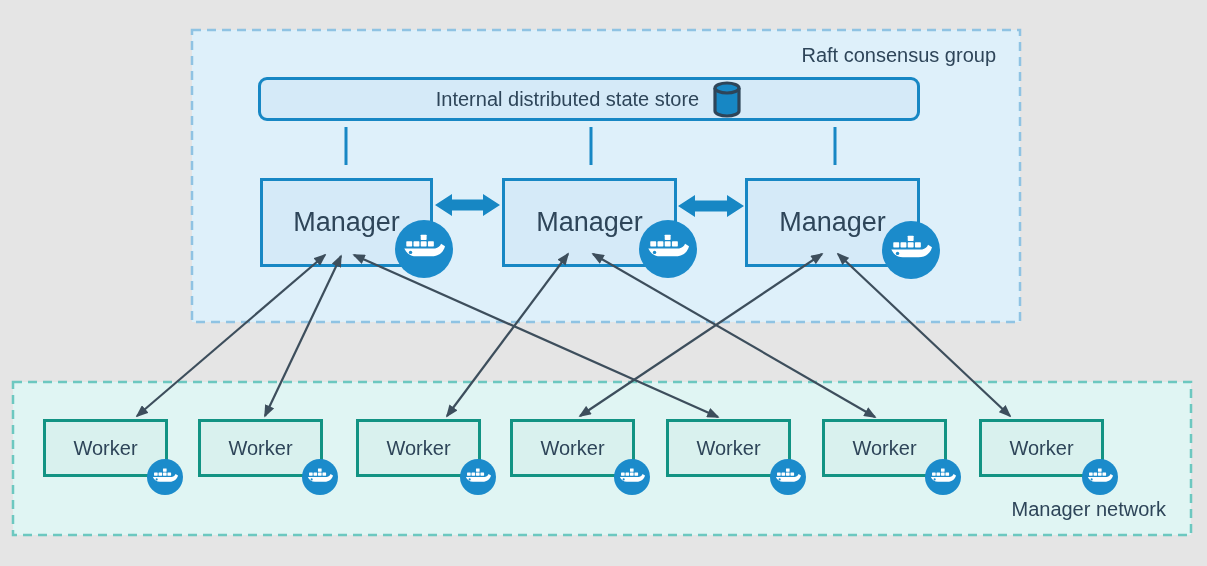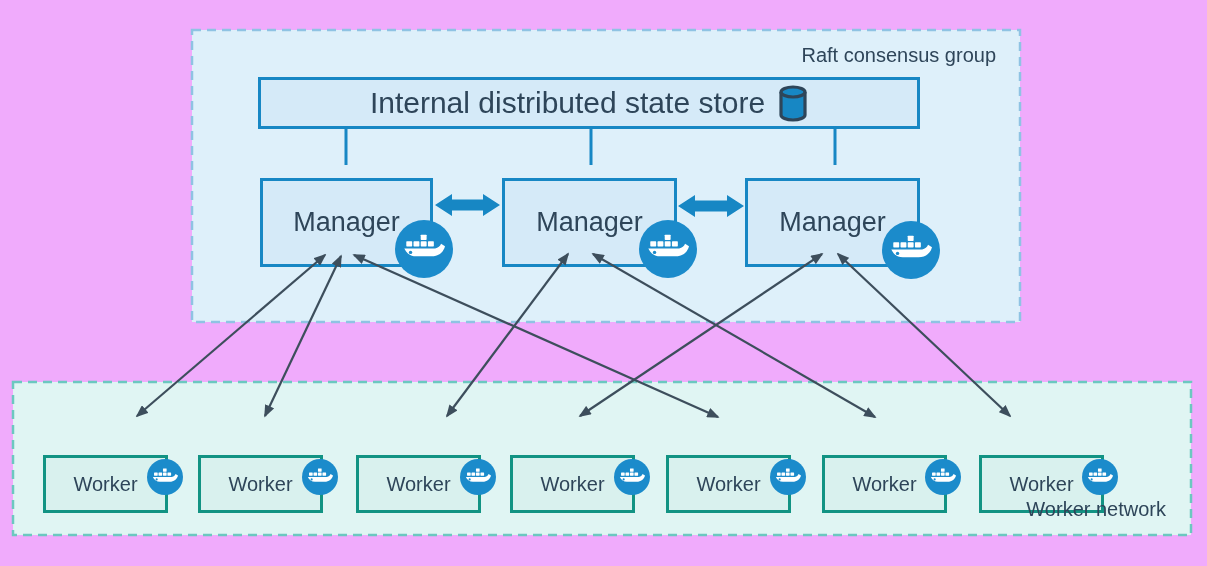--- a/index.html
+++ b/index.html
@@ -1,38 +1,38 @@
 <!DOCTYPE html>
 <html><head>
 <meta charset="utf-8">
 <style>
   html,body{margin:0;padding:0;background:#ffffff;}
   #stage{
-    position:relative;width:1207px;height:566px;background:#f0abfc;overflow:hidden;
+    position:relative;width:1207px;height:566px;background:#e5e5e5;overflow:hidden;
     font-family:"Liberation Sans", sans-serif;color:#2e4559;
   }
   #stage svg.layer{position:absolute;left:0;top:0;width:1207px;height:566px;}
   #underlay{z-index:1;}
   #overlay{z-index:5;pointer-events:none;}
   .node{
     position:absolute;z-index:3;box-sizing:border-box;
     display:flex;align-items:center;justify-content:center;
   }
   .blue-node{background:#d5eaf8;border:3px solid #1787c4;}
   .store-bar{
-    left:258px;top:77px;width:662px;height:52px;
-    font-size:30px;gap:13px;
+    left:258px;top:77px;width:662px;height:44px;
+    font-size:20px;gap:13px;border-radius:9px;
   }
   .manager{top:178px;height:89px;font-size:27px;}
   #manager-0{left:260px;width:173px;}
   #manager-1{left:502px;width:175px;}
   #manager-2{left:745px;width:175px;}
   .worker{
     top:419px;height:58px;width:125px;
-    background:#d9f1ee;border:3px solid #129383;font-size:20px;margin-top:36px;
+    background:#d9f1ee;border:3px solid #129383;font-size:20px;
   }
   #worker-0{left:43px;}
   #worker-1{left:198px;}
   #worker-2{left:356px;}
   #worker-3{left:510px;}
   #worker-4{left:666px;}
   #worker-5{left:822px;}
   #worker-6{left:979px;}
   .group-label{
     position:absolute;z-index:4;font-size:20px;text-align:right;color:#2e4559;
@@ -44,21 +44,21 @@
 <body>
 
 <div id="stage">
 
   <svg class="layer" id="underlay">
     <rect x="192" y="30" width="828" height="292" fill="#def0fa" stroke="#8fc3e3" stroke-width="2.5" stroke-dasharray="9 6"></rect>
     <rect x="13" y="382" width="1178" height="153" fill="#e0f5f3" stroke="#6cc8c0" stroke-width="2.5" stroke-dasharray="9 6"></rect>
   </svg>
 
   <div class="group-label" id="raft-label">Raft consensus group</div>
-  <div class="group-label" id="gossip-label">Worker network</div>
+  <div class="group-label" id="gossip-label">Manager network</div>
 
   <div class="node blue-node store-bar">
     <span>Internal distributed state store</span>
     <svg width="30" height="37" viewBox="0 0 30 37">
       <path d="M3 7 v23 a12 5 0 0 0 24 0 v-23" fill="#1787c4" stroke="#2e4559" stroke-width="3.2"></path>
       <ellipse cx="15" cy="7" rx="12" ry="5" fill="#1787c4" stroke="#2e4559" stroke-width="3.2"></ellipse>
     </svg>
   </div>
 
   <div class="node blue-node manager" id="manager-0">

